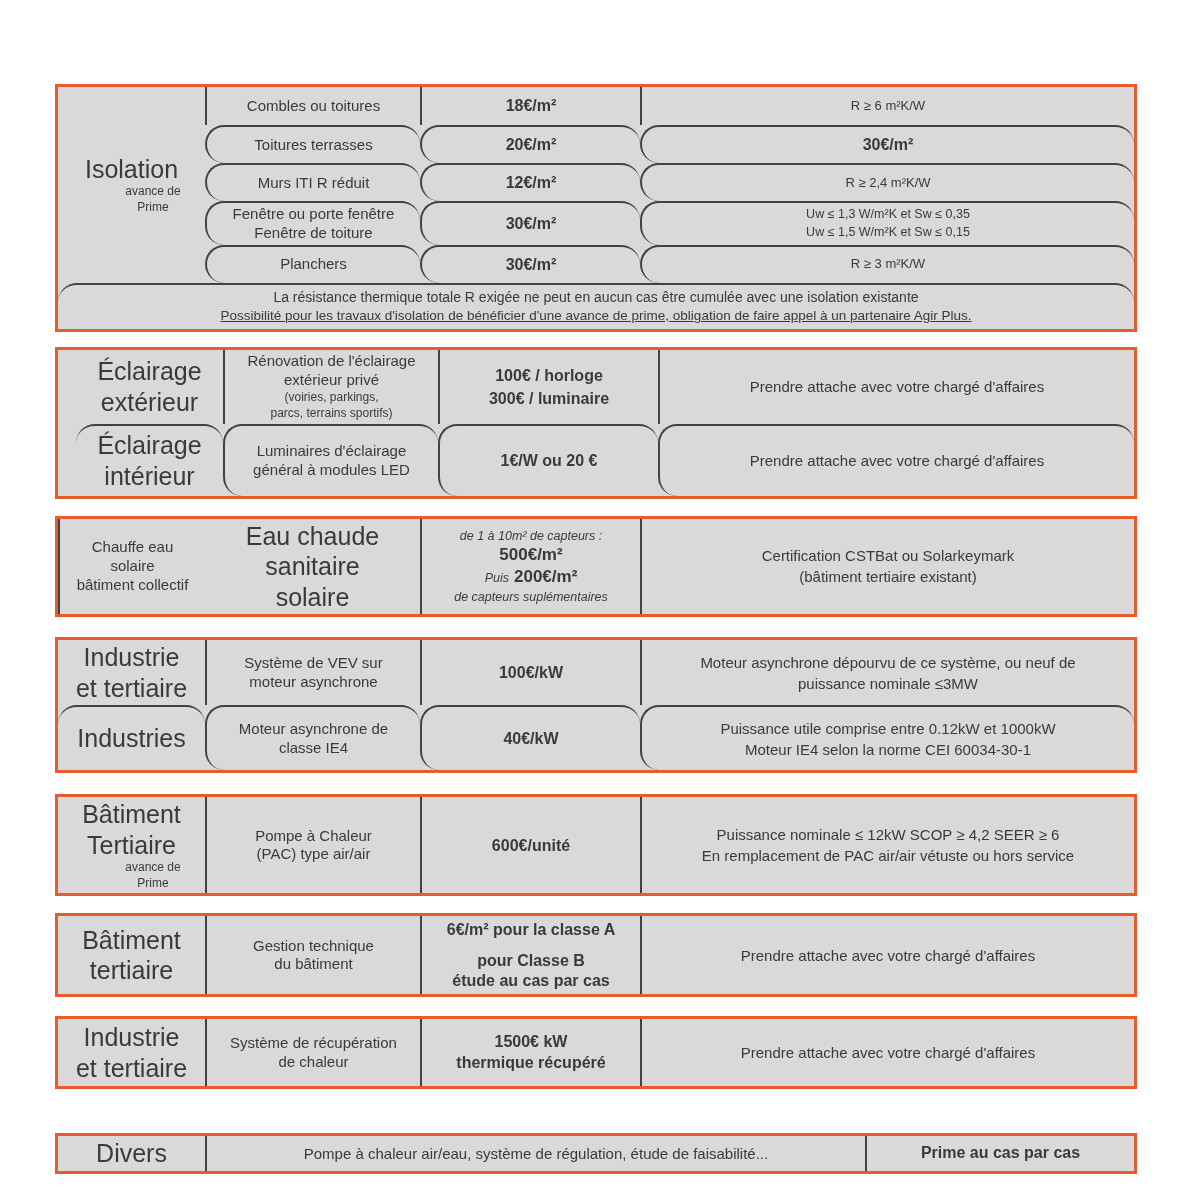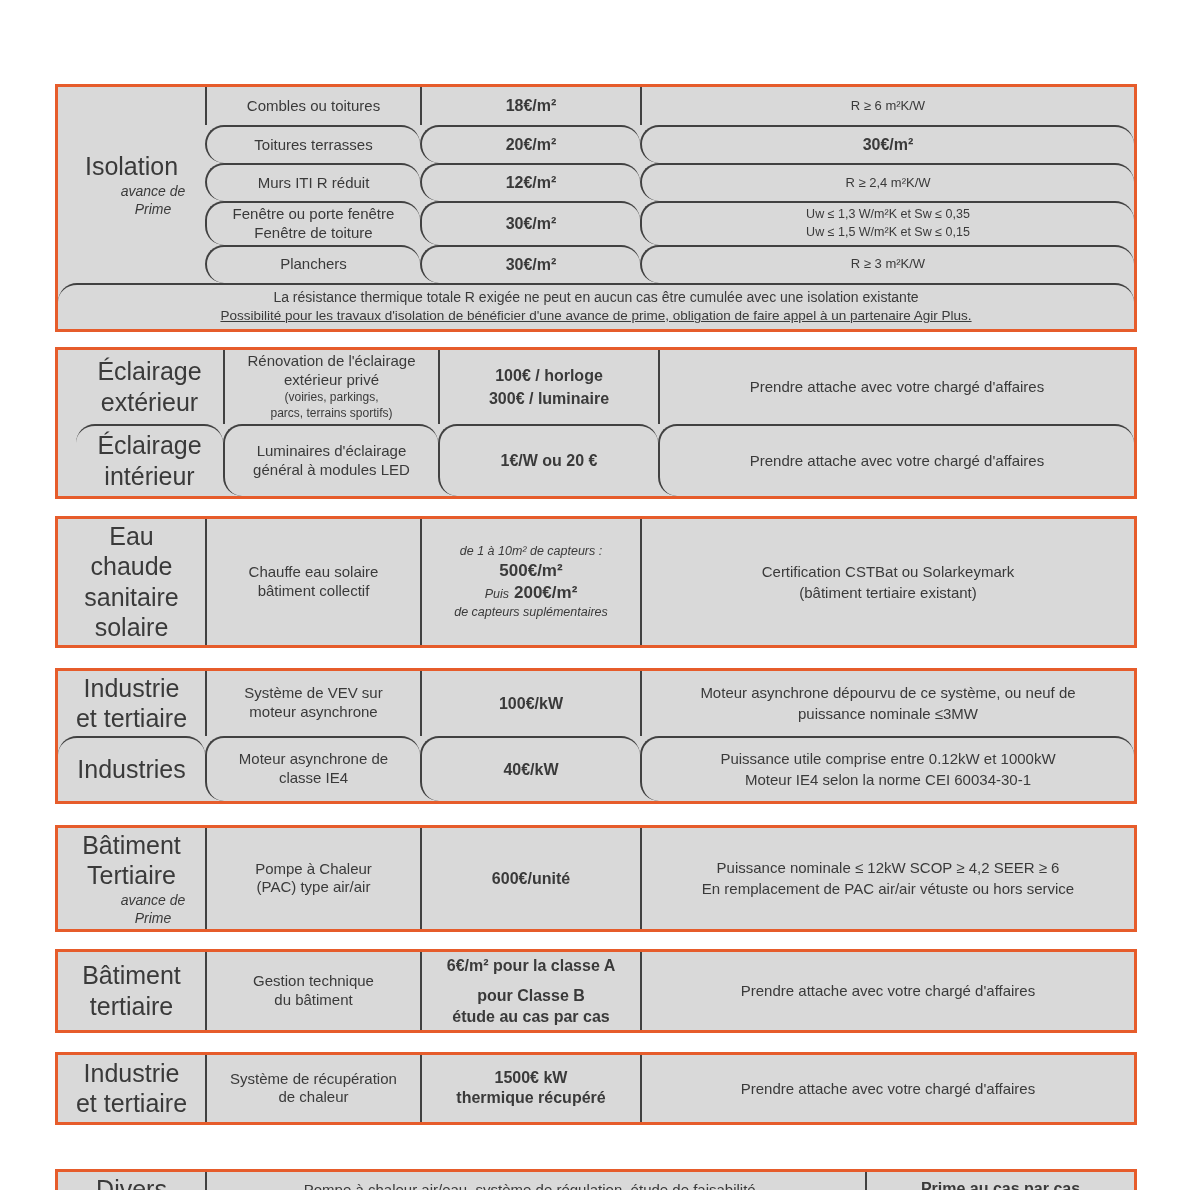--- a/index.html
+++ b/index.html
@@ -18,21 +18,21 @@
   }
   .tbl.divers-grid{grid-template-columns:147px 660px 1fr;margin-top:44px;}
   .cell{
     display:flex;flex-direction:column;align-items:center;justify-content:center;
     text-align:center;white-space:pre-line;box-sizing:border-box;
     padding:2px 8px;
   }
   .bl{border-left:2px solid #414141;}
   .bt{border-top:2px solid #414141;border-radius:19px;}
   .cat{font-weight:normal;font-size:25px;line-height:1.22;}
-  .cat-sub{font-style:italic;font-size:14px;line-height:1.3;margin-left:43px;}
+  .cat-sub{font-size:12px;line-height:1.3;margin-left:43px;}
   .item{font-size:15px;line-height:1.25;}
   .item-small{font-size:12px;line-height:1.3;margin-top:1px;}
   .price{font-weight:bold;font-size:16px;line-height:1.45;}
   .req{font-size:13px;line-height:1.4;}
   .req15{font-size:15px;line-height:1.4;}
   .reqb{font-weight:bold;font-size:16px;}
   .pi{font-style:italic;font-size:12.5px;line-height:1.3;}
   .pb{font-weight:bold;font-size:17px;line-height:1.3;}
   .pline{display:flex;flex-direction:row;align-items:baseline;gap:5px;}
   .gap-top{margin-top:9px;}
@@ -104,25 +104,25 @@
 
     <div class="cell cat bt">Éclairage
 intérieur</div>
     <div class="cell item bl bt">Luminaires d'éclairage
 général à modules LED</div>
     <div class="cell price bl bt">1€/W ou 20 €</div>
     <div class="cell req15 bl bt">Prendre attache avec votre chargé d'affaires</div>
   </section>
 
   <section class="tbl s3">
+    <div class="cell item bl">Chauffe eau solaire
+bâtiment collectif</div>
     <div class="cell cat">Eau chaude
 sanitaire
 solaire</div>
-    <div class="cell item bl">Chauffe eau solaire
-bâtiment collectif</div>
     <div class="cell bl">
       <div class="pi">de 1 à 10m² de capteurs :</div>
       <div class="pb">500€/m²</div>
       <div class="pline">
         <span class="pi">Puis</span>
         <span class="pb">200€/m²</span>
       </div>
       <div class="pi">de capteurs suplémentaires</div>
     </div>
     <div class="cell req15 bl">Certification CSTBat ou Solarkeymark

